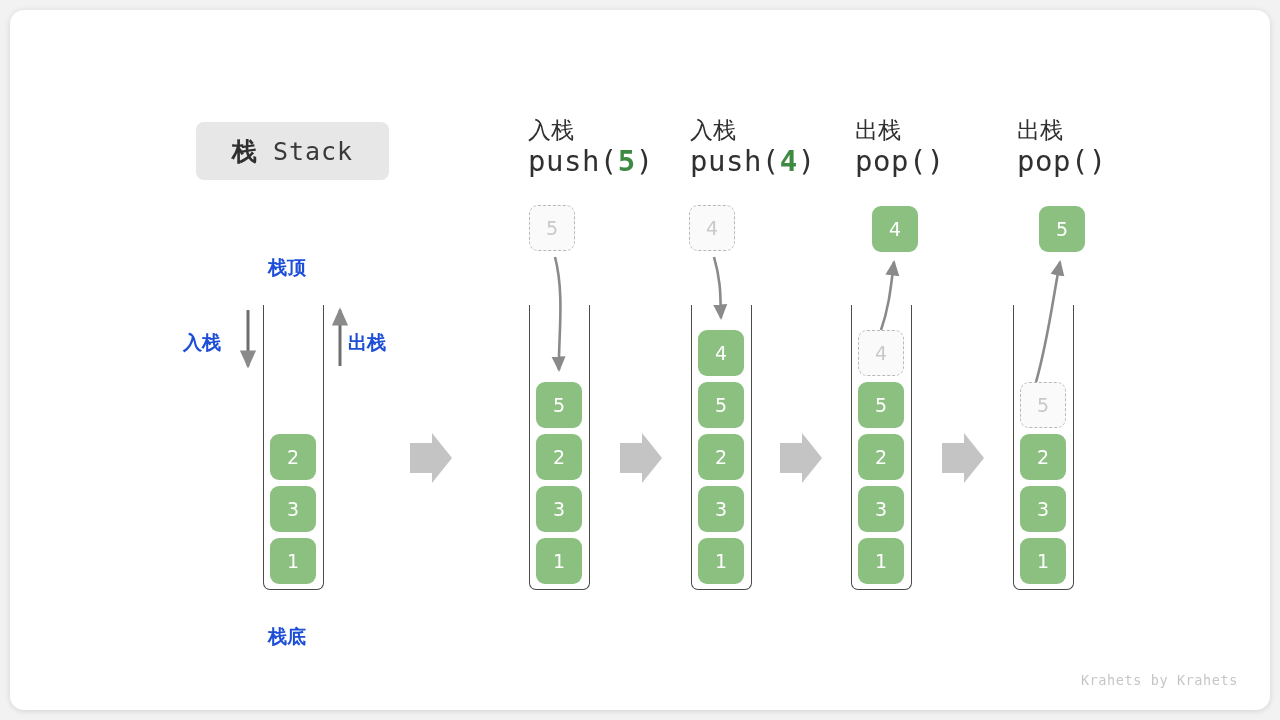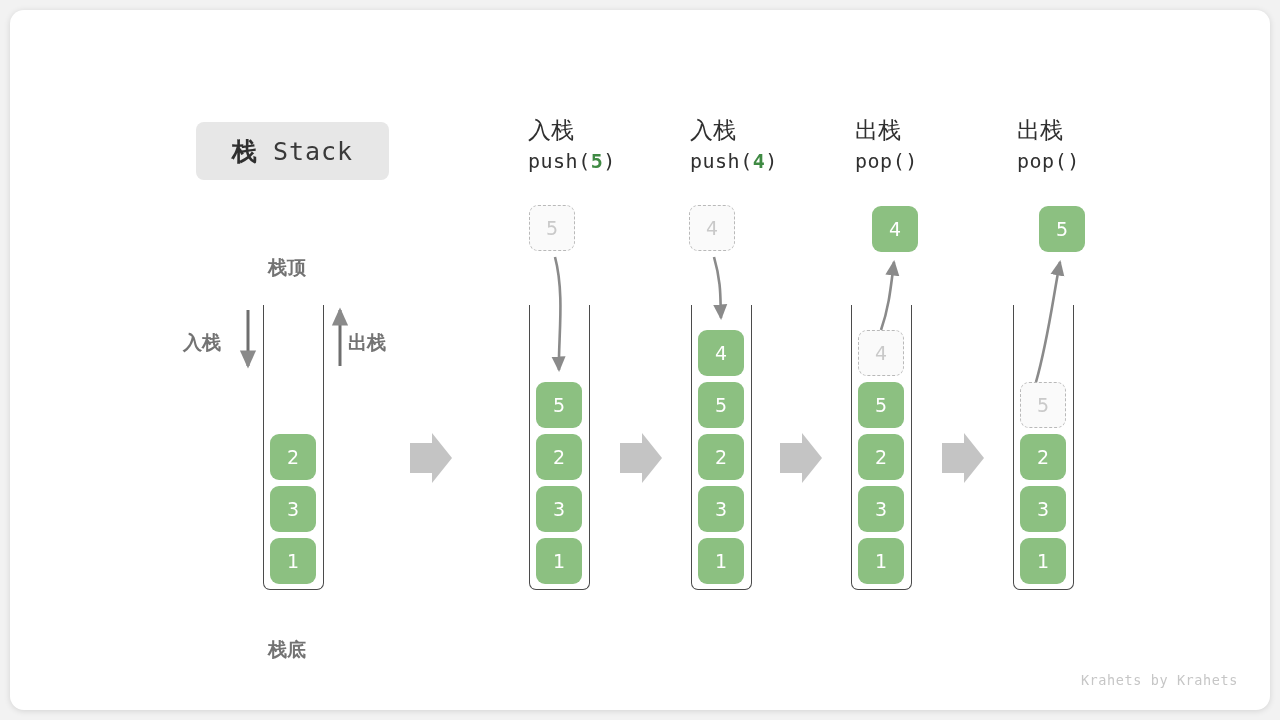--- a/index.html
+++ b/index.html
@@ -56,21 +56,21 @@
     color: #3a3a3a;
     letter-spacing: 1px;
   }
 
   
   .cjk-bold {
     position: absolute;
     font-family: "DejaVu Sans", "Liberation Sans", sans-serif;
     font-weight: 700;
     font-size: 19px;
-    color: #737373;
+    color: #1d4ed8;
     white-space: nowrap;
   }
 
   
   .stack-col { position: absolute; }
 
   .stack-box {
     position: absolute;
     box-sizing: border-box;
     border-left: 1.6px solid #4b4b4b;
@@ -112,21 +112,21 @@
   }
   .op-caption .line1 {
     font-family: "DejaVu Sans", "Liberation Sans", sans-serif;
     font-size: 23px;
     color: #303030;
     display: block;
     line-height: 30px;
   }
   .op-caption .line2 {
     font-family: "DejaVu Sans Mono", "Liberation Mono", monospace;
-    font-size: 20px;
+    font-size: 29px;
     color: #303030;
     display: block;
     line-height: 32px;
     letter-spacing: 0.5px;
   }
   .op-caption .arg { color: #3f8a43; font-weight: 700; }
 
   
   #overlay {
     position: absolute;
@@ -150,21 +150,21 @@
 <body>
 
 <div id="canvas">
   <div id="card">
 
     <div id="title-chip">
       <span class="cjk">栈</span><span class="latin">&nbsp;</span><span class="latin">Stack</span>
     </div>
 
     <div class="cjk-bold" style="left:258px; top:245px;">栈顶</div>
-    <div class="cjk-bold" style="left:258px; top:627px;">栈底</div>
+    <div class="cjk-bold" style="left:258px; top:614px;">栈底</div>
     <div class="cjk-bold" style="left:173px; top:320px;">入栈</div>
     <div class="cjk-bold" style="left:338px; top:320px;">出栈</div>
 
     <div class="op-caption" style="left:518px; top:105px;">
       <span class="line1">入栈</span>
       <span class="line2"><span>push</span><span>(</span><span class="arg">5</span><span>)</span></span>
     </div>
 
     <div class="op-caption" style="left:680px; top:105px;">
       <span class="line1">入栈</span>

